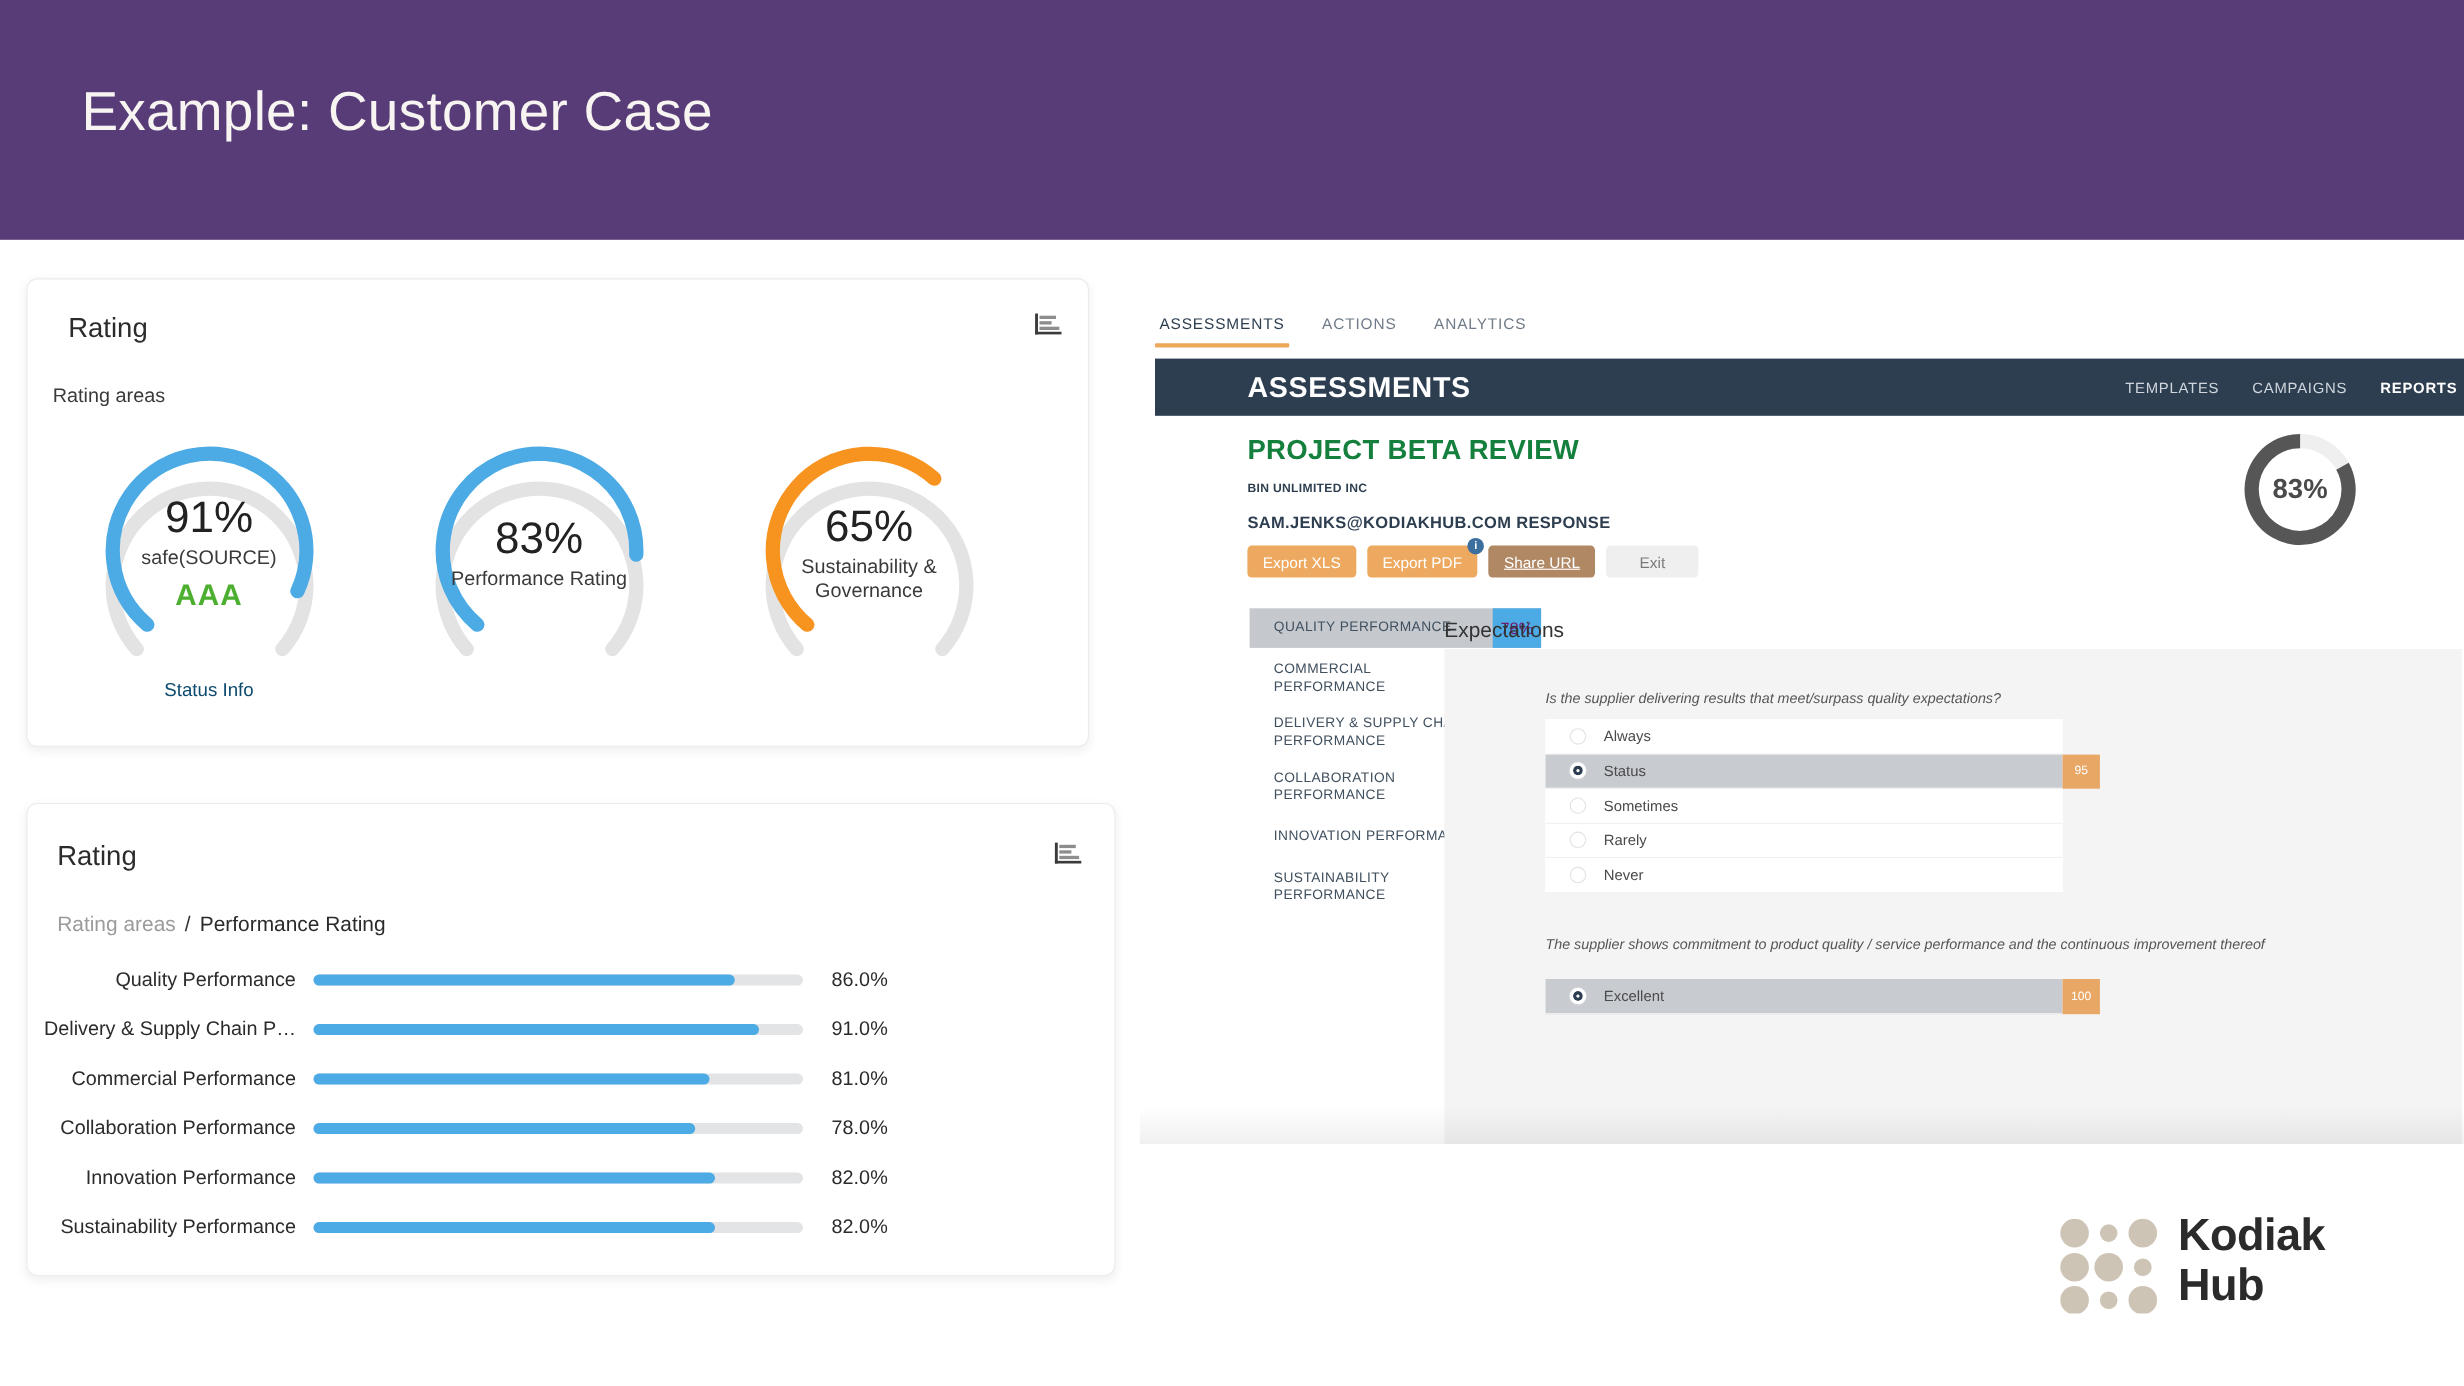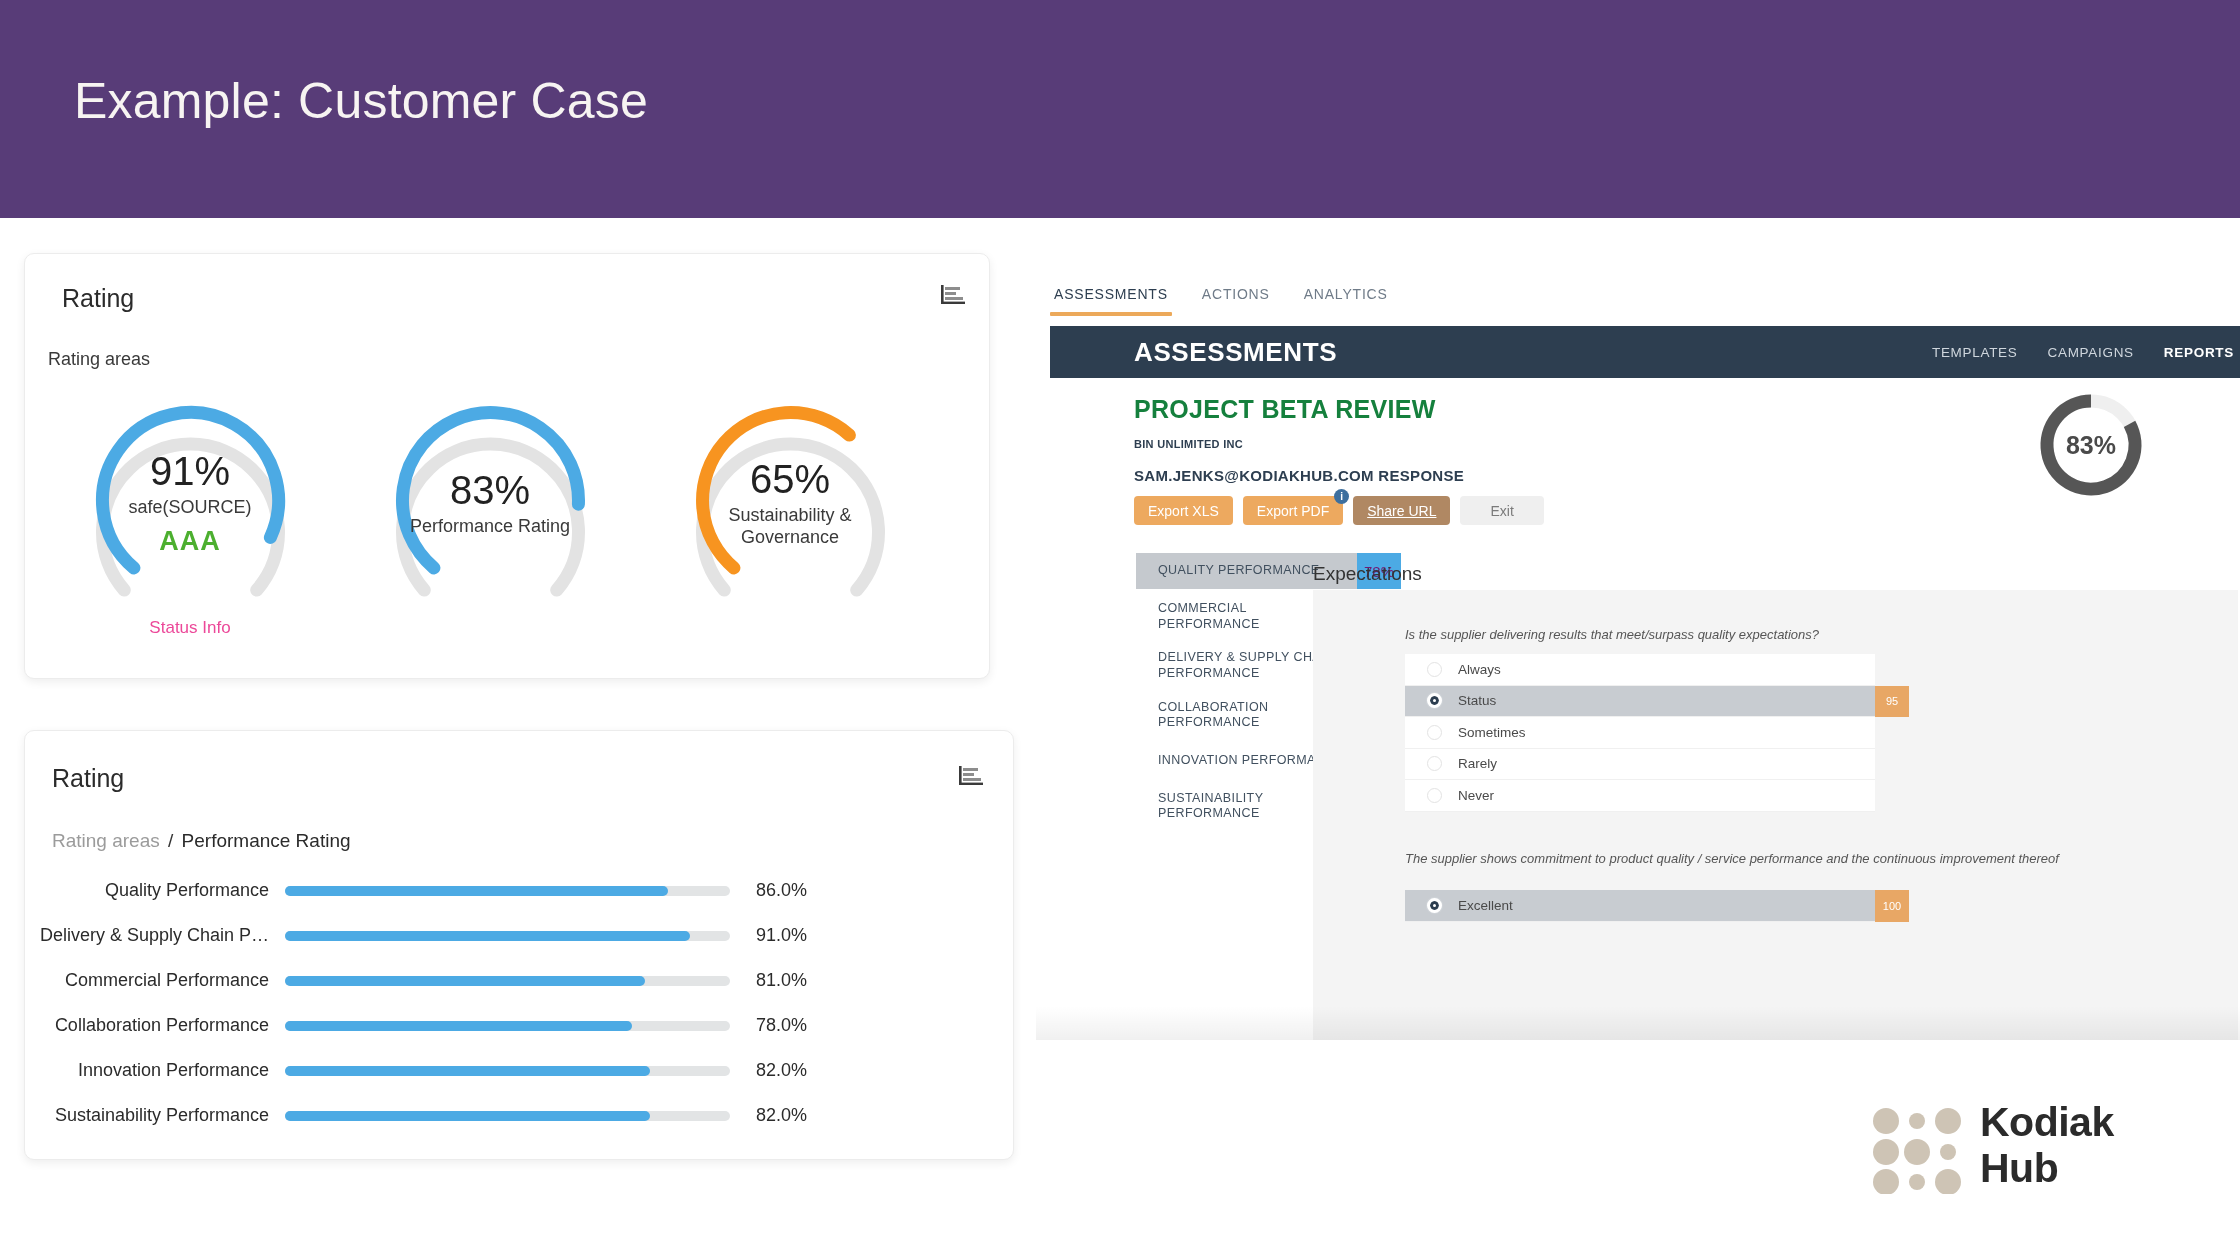--- a/index.html
+++ b/index.html
@@ -57,21 +57,21 @@
   .gauge-ring svg { position: absolute; left: 0; top: 0; }
   .gauge-center {
     position: absolute; left: 0; top: 0; width: 245px; height: 225px;
     display: flex; flex-direction: column; align-items: center; justify-content: center;
     text-align: center; padding-top: 6px;
   }
   .gauge-pct { font-size: 40px; color: #222; font-weight: 300; line-height: 1.05; }
   .gauge-label { font-size: 18px; color: #3a3a3a; line-height: 1.22; margin-top: 5px; max-width: 170px; }
   .gauge-grade { font-size: 27px; color: #4CAF2F; font-weight: 700; margin-top: 8px; letter-spacing: 1px; }
   .gauge-status {
-    font-size: 17px; color: #ec4899; margin-top: 8px;
+    font-size: 17px; color: #0c4a6e; margin-top: 8px;
   }
 
   
   #card-bars { left: 24px; top: 730px; width: 990px; height: 430px; }
   .breadcrumb {
     position: absolute; left: 52px; top: 830px; font-size: 19px; white-space: nowrap;
   }
   .breadcrumb .crumb-muted { color: #9b9b9b; }
   .breadcrumb .crumb-sep { color: #333; margin: 0 3px; }
   .breadcrumb .crumb-current { color: #2b2b2b; }

